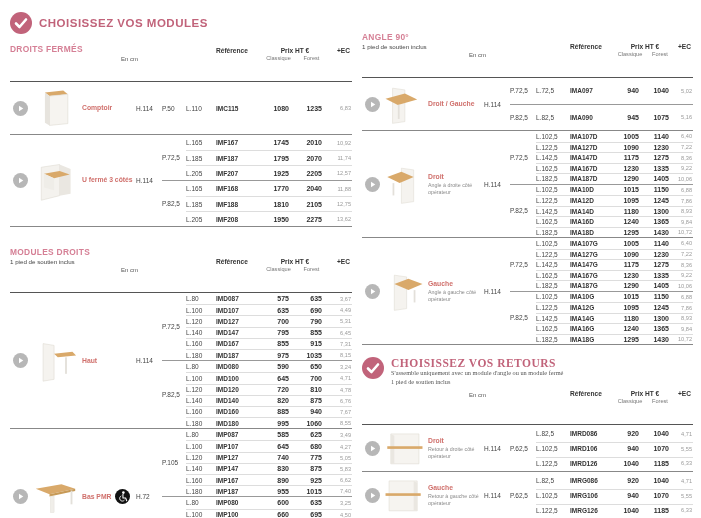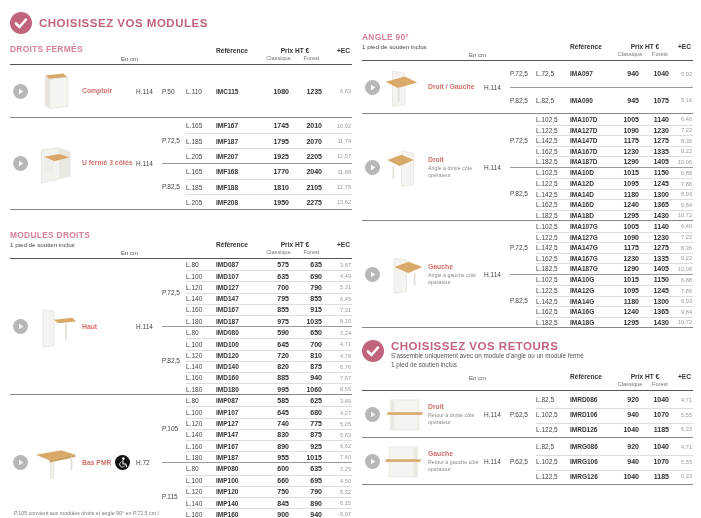--- a/index.html
+++ b/index.html
@@ -8,29 +8,29 @@
   *{box-sizing:border-box;}
   html,body{margin:0;padding:0;width:701px;height:518px;}
   body{background:#fff;font-family:"Liberation Sans",sans-serif;overflow:hidden;color:#333;}
   .page{display:flex;width:701px;height:518px;padding:8px 8px 0 10px;}
   .col{flex:none;}
   .col-left{width:342px;}
   .col-right{width:331px;margin-left:10px;padding-top:24px;}
 
   
   .banner{display:flex;align-items:center;gap:7px;margin:4px 0 10px 0;}
-  .banner-retours{align-items:flex-start;margin:12px 0 4px 0;}
+  .banner-retours{align-items:flex-start;margin:12px 0 4px 0;font-family:Liberation Serif, serif;}
   .check{width:22px;height:22px;flex:none;}
   .banner-title{color:var(--accent);font-weight:bold;font-size:11.5px;letter-spacing:.5px;}
   .banner-sub{font-size:6.3px;color:#555;line-height:1.35;}
 
   
   .ptable{margin-bottom:5px;}
   .t-modules-droits{margin-top:20px;}
-  .table-top{display:flex;border-bottom:1px solid #555;padding-bottom:2px;}
+  .table-top{display:flex;border-bottom:1px solid #555;padding-bottom:19px;}
   .title-zone{flex:1;display:flex;flex-direction:column;justify-content:space-between;}
   .sec-title{color:var(--section);font-weight:bold;font-size:8.4px;letter-spacing:.3px;}
   .sec-sub{font-size:6.2px;color:#444;margin-top:1px;}
   .encm{font-size:6px;color:#555;text-align:right;padding-right:24px;margin-top:2px;}
   .head{display:flex;flex-direction:column;justify-content:flex-end;}
   .head-row{display:flex;align-items:flex-end;line-height:1.25;}
   .h-ref{font-size:6.6px;font-weight:bold;color:#333;}
   .h-prix{font-size:6.6px;font-weight:bold;color:#333;text-align:center;}
   .h-ec{font-size:6.6px;font-weight:bold;color:#333;text-align:right;padding-right:2px;}
   .h-sm{font-size:5.6px;color:#777;text-align:center;}

